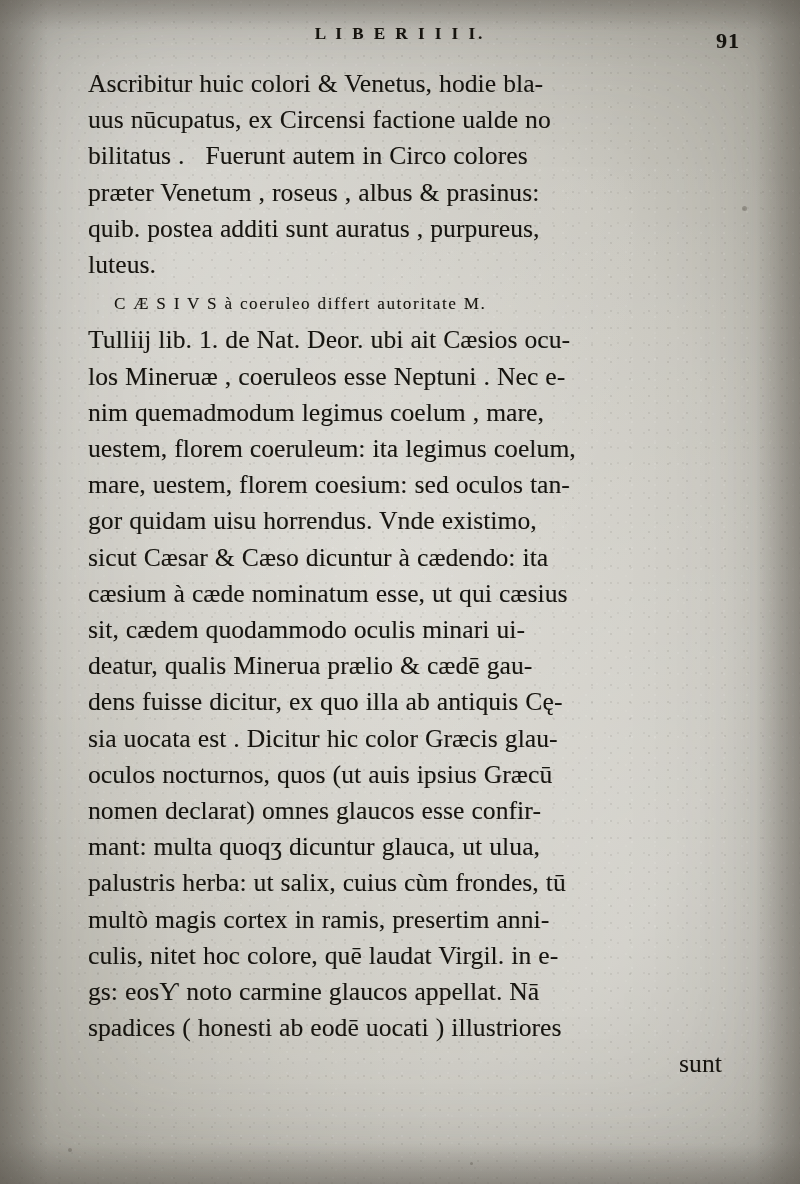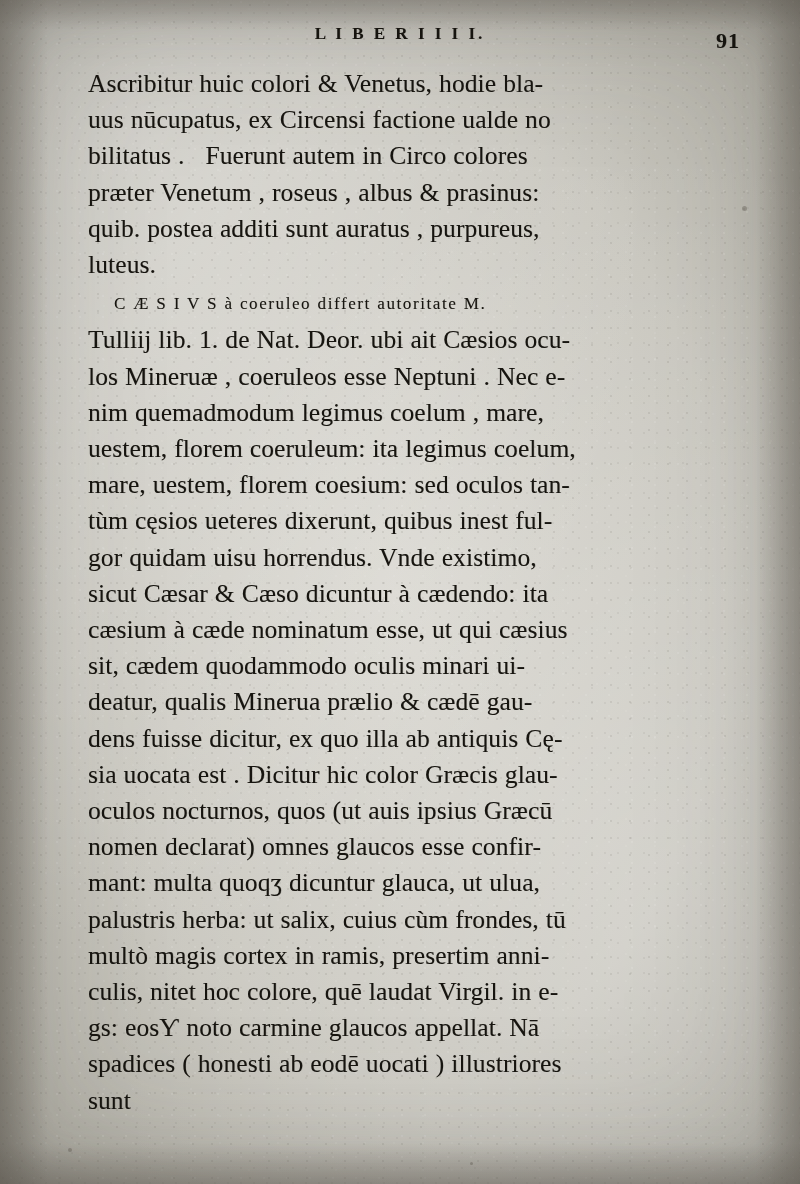--- a/index.html
+++ b/index.html
@@ -93,21 +93,21 @@
     text-indent: 26px;
   }
   .line {
     display: block;
     white-space: pre;
   }
   .line.last {
     
   }
   .line.right {
-    text-align: left;
+    text-align: right;
     padding-right: 26px;
   }
   .sc {
     font-size: 17px;
     letter-spacing: 1.6px;
   }
   .para-gap { height: 3px; }
 
   
   .content { text-shadow: 0.4px 0.3px 0 rgba(40,36,30,0.28); }
@@ -146,21 +146,20 @@
 
     <div class="para-gap"></div>
 
     <div class="para indent-first">
       <span class="line sc">C Æ S I V S à coeruleo differt autoritate M.</span>
       <span class="line">Tulliĳ lib. 1. de Nat. Deor. ubi ait Cæsios ocu-</span>
       <span class="line">los Mineruæ , coeruleos esse Neptuni . Nec e-</span>
       <span class="line">nim quemadmodum legimus coelum , mare,</span>
       <span class="line">uestem, florem coeruleum: ita legimus coelum,</span>
       <span class="line">mare, uestem, florem coesium: sed oculos tan-</span>
-      <span class="line">tùm cęsios ueteres dixerunt, quibus inest ful-</span>
       <span class="line">gor quidam uisu horrendus. Vnde existimo,</span>
       <span class="line">sicut Cæsar &amp; Cæso dicuntur à cædendo: ita</span>
       <span class="line">cæsium à cæde nominatum esse, ut qui cæsius</span>
       <span class="line">sit, cædem quodammodo oculis minari ui-</span>
       <span class="line">deatur, qualis Minerua prælio &amp; cædē gau-</span>
       <span class="line">dens fuisse dicitur, ex quo illa ab antiquis Cę-</span>
       <span class="line">sia uocata est . Dicitur hic color Græcis glau-</span>
       <span class="line">oculos nocturnos, quos (ut auis ipsius Græcū</span>
       <span class="line">nomen declarat) omnes glaucos esse confir-</span>
       <span class="line">mant: multa quoqʒ dicuntur glauca, ut ulua,</span>

